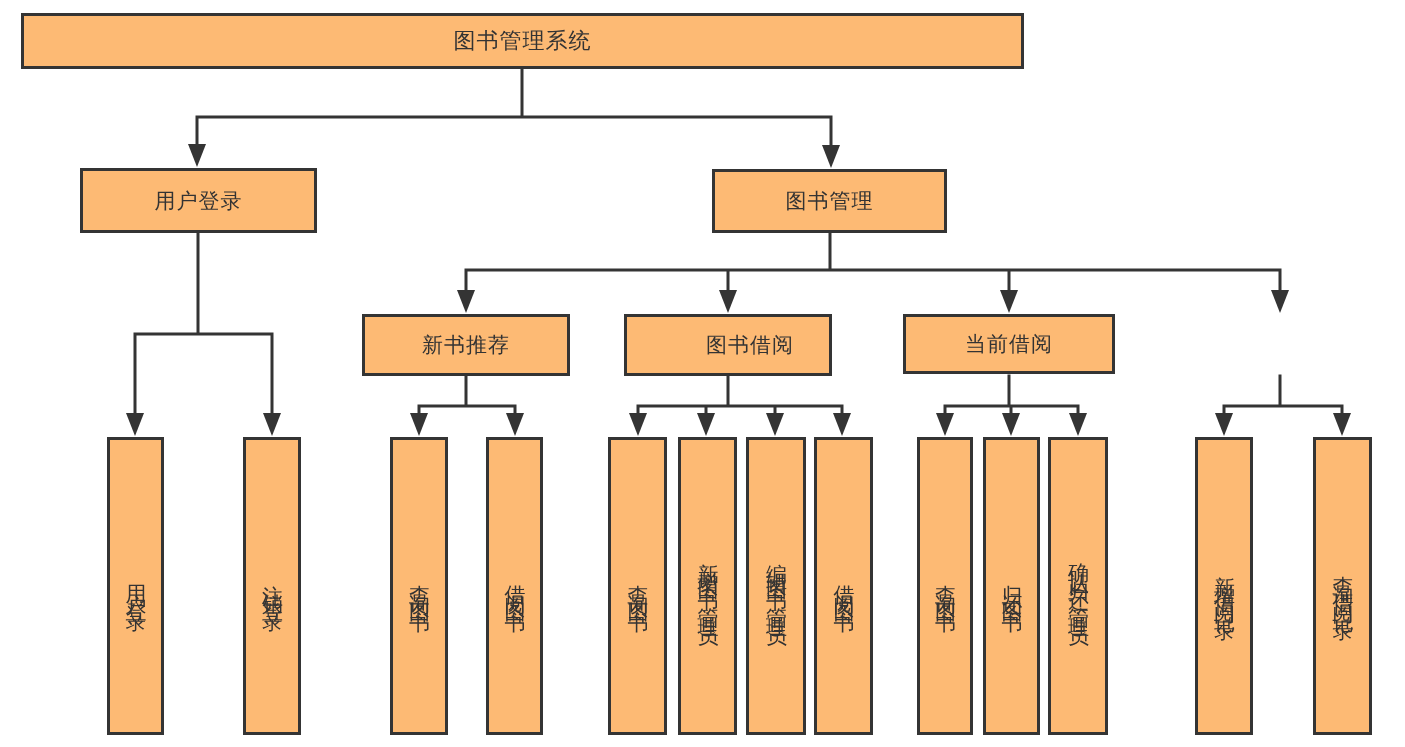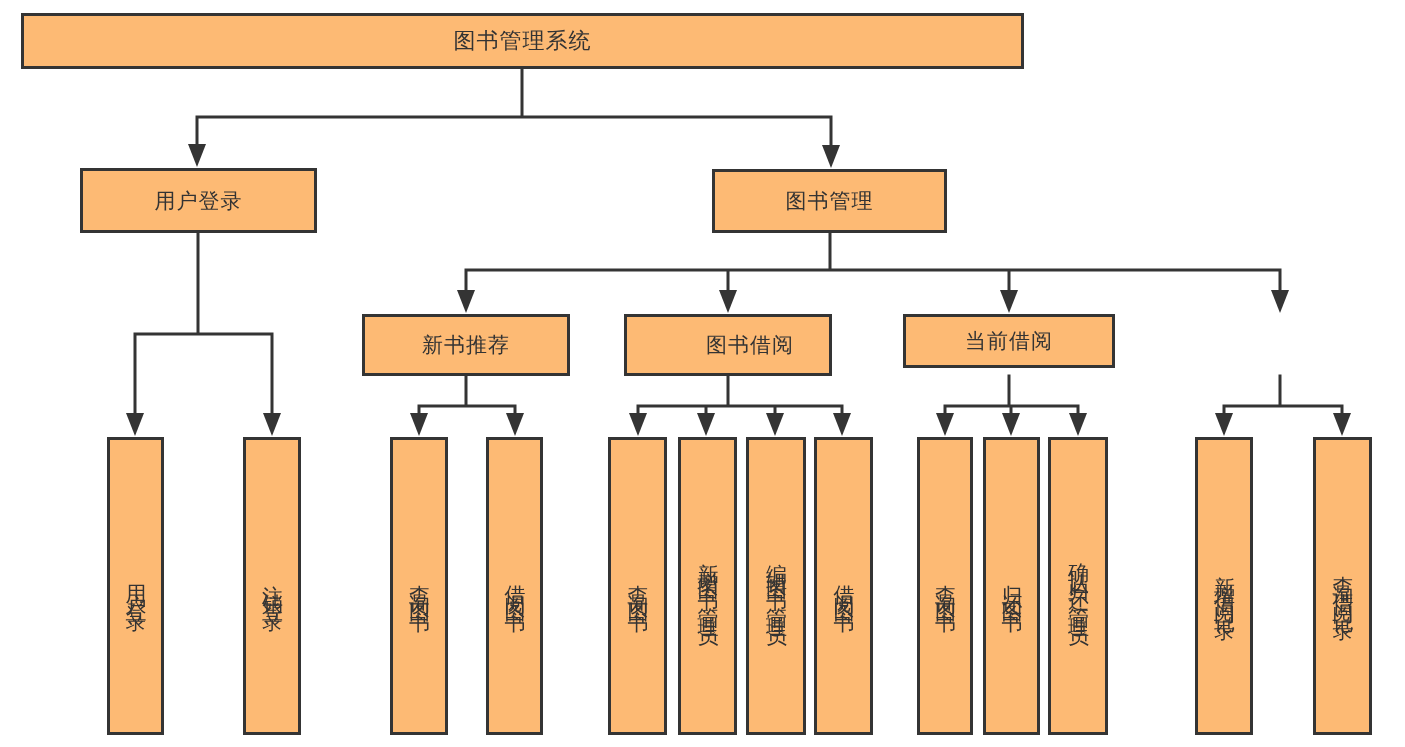--- a/index.html
+++ b/index.html
@@ -105,21 +105,21 @@
   <div class="box hbox" style="left:712px; top:169px; width:235px; height:64px;">
     <span>图书管理</span>
   </div>
 
   <div class="box hbox" style="left:362px; top:314px; width:208px; height:62px;">
     <span>新书推荐</span>
   </div>
   <div class="box hbox" style="left:624px; top:314px; width:208px; height:62px;padding-left:44px;">
     <span>图书借阅</span>
   </div>
-  <div class="box hbox" style="left:903px; top:314px; width:212px; height:54px;">
+  <div class="box hbox" style="left:903px; top:314px; width:212px; height:60px;">
     <span>当前借阅</span>
   </div>
 
   <div class="box vbox" style="left:107px; top:437px; width:57px; height:298px;">
     <span>用户登录</span>
   </div>
   <div class="box vbox" style="left:243px; top:437px; width:58px; height:298px;">
     <span>注销登录</span>
   </div>
 

